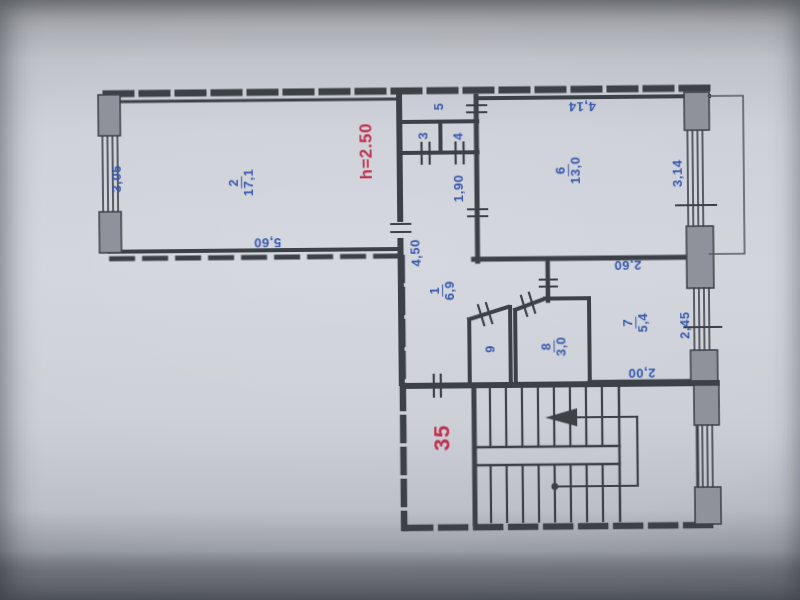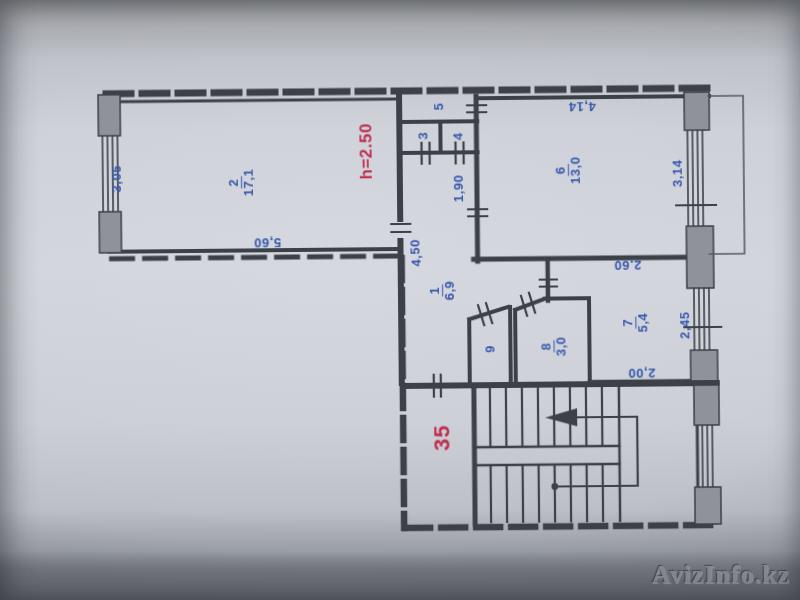--- a/index.html
+++ b/index.html
@@ -209,14 +209,13 @@
       <span class="frac">
           <span class="num">8</span>
           <span>3,0</span>
         </span>
     </div>
 
     <div class="lbl red huge" style="left:441px; top:438px;">35</div>
   </div>
 
   <div class="bottom-shade"></div>
-  <div class="watermark">AvizInfo.kz</div>
 </div>
 
 </body></html>

